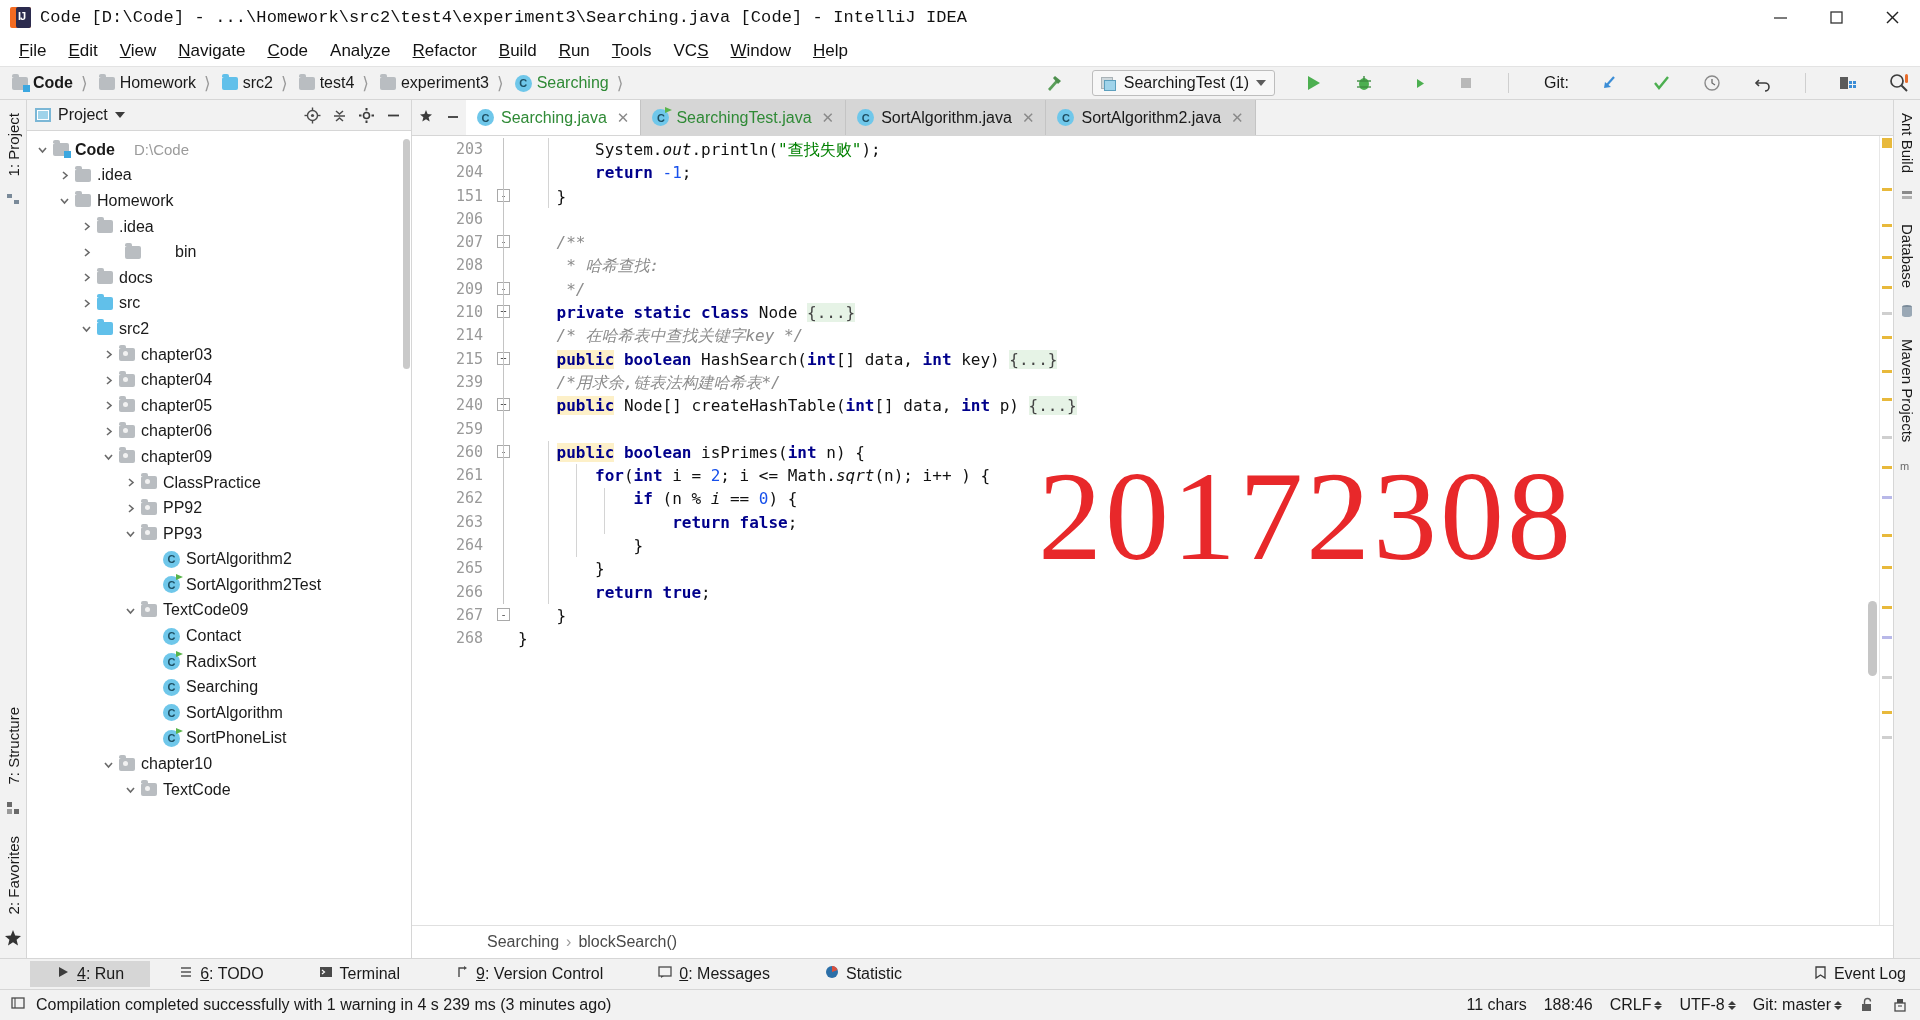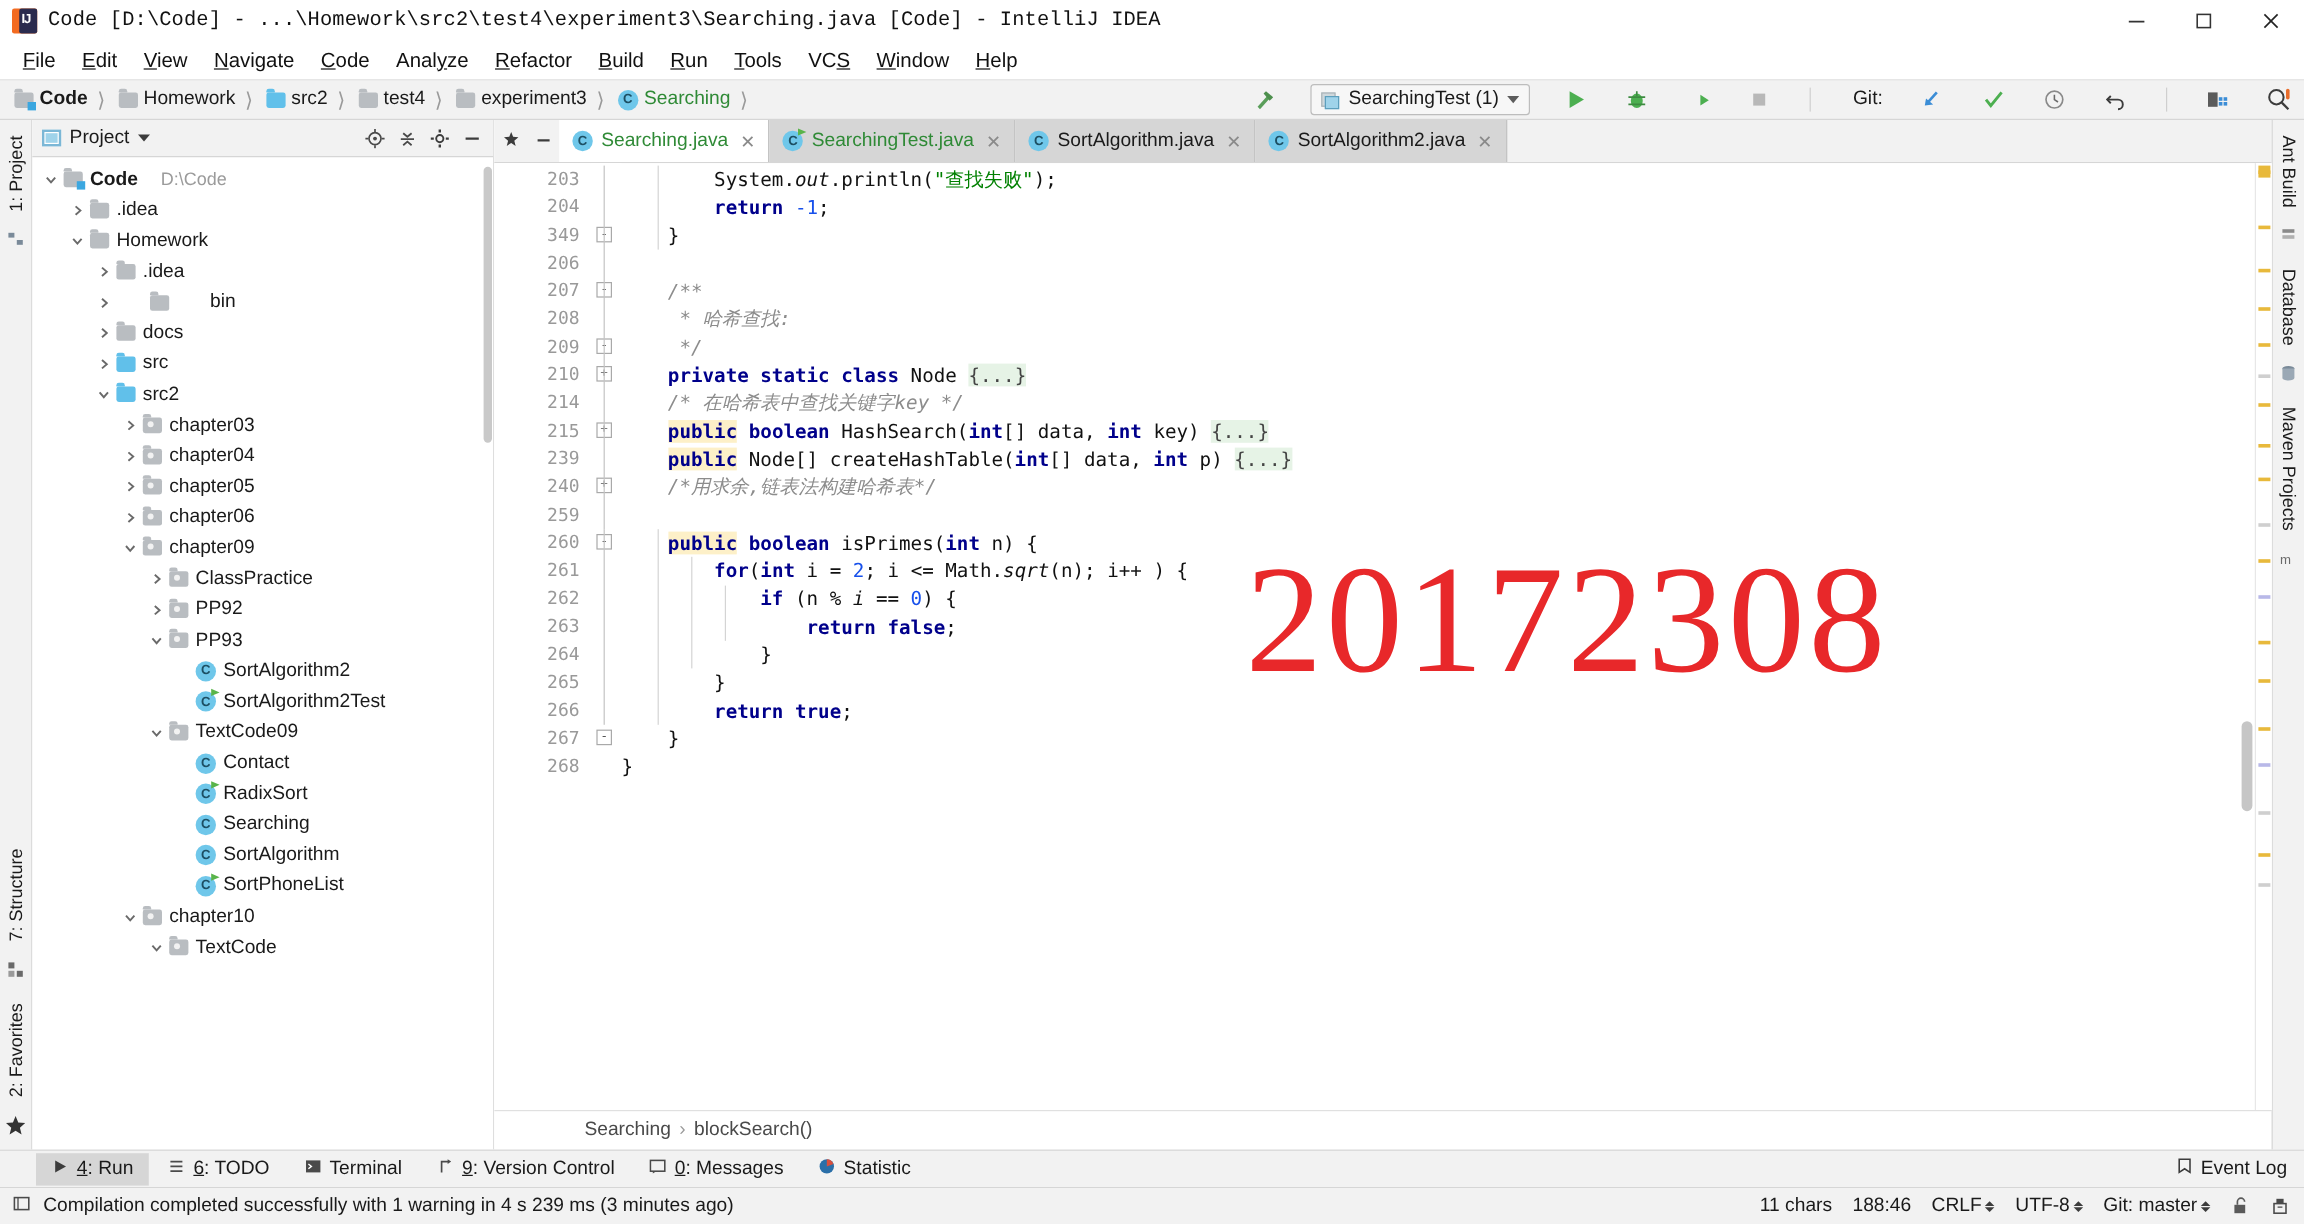--- a/index.html
+++ b/index.html
@@ -158,21 +158,21 @@
     height:33px; background:#fff; border-top:1px solid #e0e0e0; display:flex; align-items:center;
     gap:7px; padding-left:75px; font-size:16px; color:#4a4a4a; flex:0 0 33px;
   }
   .editor-crumb .sep{color:#9b9b9b;}
 
   
   .toolbar-bottom {
     height:31px; background:#f2f2f2; border-top:1px solid #d6d6d6; display:flex; align-items:center;
     padding-left:30px; gap:3px; flex:0 0 31px; position:relative;
   }
-  .twbtn { display:flex; align-items:center; gap:7px; padding:4px 13px; font-size:16px; white-space:nowrap;}
+  .twbtn { display:flex; align-items:center; gap:7px; padding:4px 26px; font-size:16px; white-space:nowrap;}
   .twbtn.active { background:#d6d6d6; }
   .twbtn u { text-decoration:underline; }
   .eventlog { margin-left:auto; display:flex; align-items:center; gap:6px; padding-right:14px; font-size:16px;}
 
   
   .statusbar {
     height:31px; background:#f2f2f2; border-top:1px solid #d6d6d6; display:flex; align-items:center;
     padding-left:10px; font-size:16px; flex:0 0 31px;
   }
   .sb-msg { margin-left:10px; }
@@ -686,21 +686,21 @@
               <span class="tname ">SortAlgorithm2.java</span>
               <span class="tclose">✕</span>
             </div>
           </div>
       </div>
 
       <div class="code-wrap">
         <div class="gutter" id="gutter">
             <div class="gline">203</div>
             <div class="gline">204</div>
-            <div class="gline">349</div>
+            <div class="gline">151</div>
             <div class="gline">206</div>
             <div class="gline">207</div>
             <div class="gline">208</div>
             <div class="gline">209</div>
             <div class="gline">210</div>
             <div class="gline">214</div>
             <div class="gline">215</div>
             <div class="gline">239</div>
             <div class="gline">240</div>
             <div class="gline">259</div>
@@ -732,22 +732,22 @@
         <div class="cline">        <span>System.</span><span class="ital">out</span><span>.println(</span><span class="str">"查找失败"</span><span>);</span></div>
             <div class="cline">        <span class="kw">return </span><span class="num">-1</span><span>;</span></div>
             <div class="cline">    <span>}</span></div>
             <div class="cline">&nbsp;</div>
             <div class="cline">    <span class="cmt">/**</span></div>
             <div class="cline">    <span class="cmt"> * 哈希查找:</span></div>
             <div class="cline">    <span class="cmt"> */</span></div>
             <div class="cline">    <span class="kw">private static class </span><span>Node </span><span class="fld">{...}</span></div>
             <div class="cline">    <span class="cmt">/* 在哈希表中查找关键字key */</span></div>
             <div class="cline">    <span class="kw hl">public</span><span> </span><span class="kw">boolean </span><span>HashSearch(</span><span class="kw">int</span><span>[] data, </span><span class="kw">int</span><span> key) </span><span class="fld">{...}</span></div>
+            <div class="cline">    <span class="cmt">/*用求余,链表法构建哈希表*/</span></div>
             <div class="cline">    <span class="kw hl">public</span><span> Node[] createHashTable(</span><span class="kw">int</span><span>[] data, </span><span class="kw">int</span><span> p) </span><span class="fld">{...}</span></div>
-            <div class="cline">    <span class="cmt">/*用求余,链表法构建哈希表*/</span></div>
             <div class="cline">&nbsp;</div>
             <div class="cline">    <span class="kw hl">public</span><span> </span><span class="kw">boolean </span><span>isPrimes(</span><span class="kw">int</span><span> n) {</span></div>
             <div class="cline">        <span class="kw">for</span><span>(</span><span class="kw">int</span><span> i = </span><span class="num">2</span><span>; i &lt;= Math.</span><span class="ital">sqrt</span><span>(n); i++ ) {</span></div>
             <div class="cline">            <span class="kw">if</span><span> (n % </span><span class="ital">i</span><span> == </span><span class="num">0</span><span>) {</span></div>
             <div class="cline">                <span class="kw">return </span><span class="kw">false</span><span>;</span></div>
             <div class="cline">            <span>}</span></div>
             <div class="cline">        <span>}</span></div>
             <div class="cline">        <span class="kw">return </span><span class="kw">true</span><span>;</span></div>
             <div class="cline">    <span>}</span></div>
             <div class="cline"><span>}</span></div>

